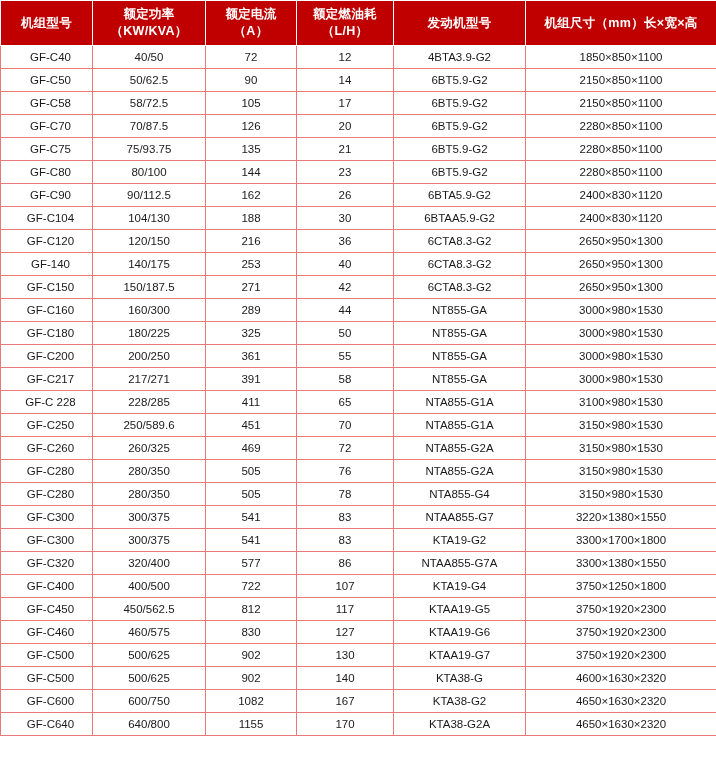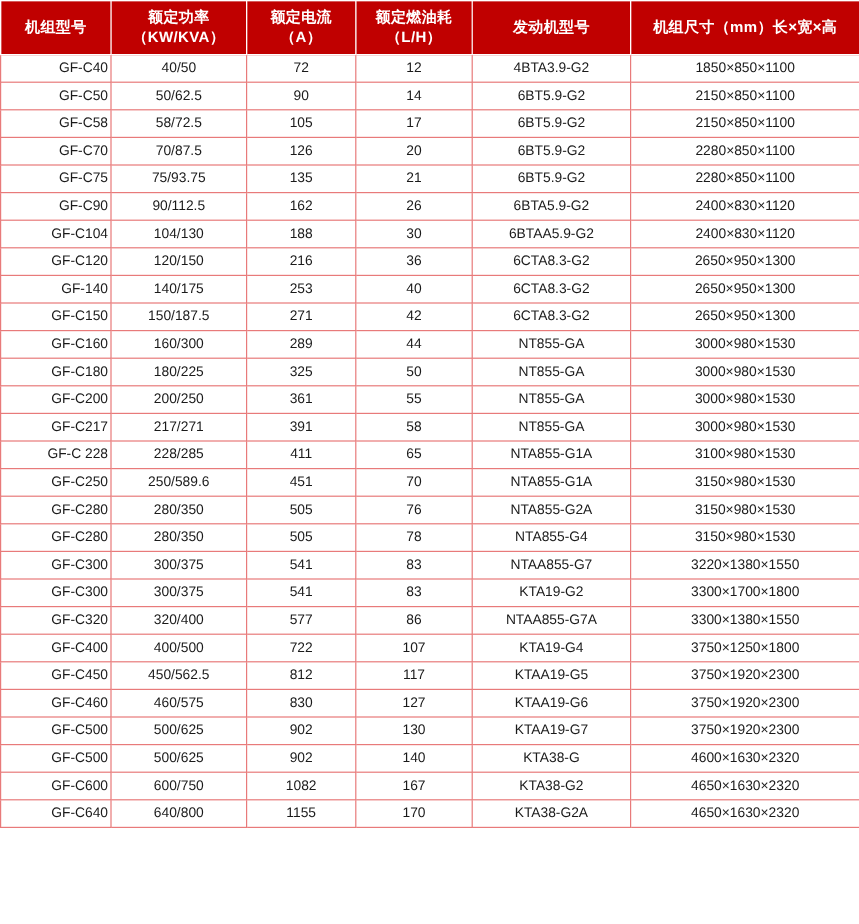--- a/index.html
+++ b/index.html
@@ -32,21 +32,21 @@
     font-size: 11.5px;
     color: #1a1a1a;
     text-align: center;
     padding: 3px 2px;
     border: 1px solid #e87a7a;
     height: 16px;
     white-space: nowrap;
     overflow: hidden;
   }
   table.spec td.model {
-    text-align: right;
+    text-align: center;
     padding-left: 10px;
   }
   col.c0 { width: 92px; }
   col.c1 { width: 113px; }
   col.c2 { width: 91px; }
   col.c3 { width: 97px; }
   col.c4 { width: 132px; }
   col.c5 { width: 191px; }
 </style>
 </head>
@@ -106,20 +106,28 @@
       </tr>
       <tr>
         <td class="model">GF-C75</td>
         <td>75/93.75</td>
         <td>135</td>
         <td>21</td>
         <td>6BT5.9-G2</td>
         <td>2280×850×1100</td>
       </tr>
       <tr>
+        <td class="model">GF-C80</td>
+        <td>80/100</td>
+        <td>144</td>
+        <td>23</td>
+        <td>6BT5.9-G2</td>
+        <td>2280×850×1100</td>
+      </tr>
+      <tr>
         <td class="model">GF-C90</td>
         <td>90/112.5</td>
         <td>162</td>
         <td>26</td>
         <td>6BTA5.9-G2</td>
         <td>2400×830×1120</td>
       </tr>
       <tr>
         <td class="model">GF-C104</td>
         <td>104/130</td>
@@ -194,20 +202,28 @@
       </tr>
       <tr>
         <td class="model">GF-C250</td>
         <td>250/589.6</td>
         <td>451</td>
         <td>70</td>
         <td>NTA855-G1A</td>
         <td>3150×980×1530</td>
       </tr>
       <tr>
+        <td class="model">GF-C260</td>
+        <td>260/325</td>
+        <td>469</td>
+        <td>72</td>
+        <td>NTA855-G2A</td>
+        <td>3150×980×1530</td>
+      </tr>
+      <tr>
         <td class="model">GF-C280</td>
         <td>280/350</td>
         <td>505</td>
         <td>76</td>
         <td>NTA855-G2A</td>
         <td>3150×980×1530</td>
       </tr>
       <tr>
         <td class="model">GF-C280</td>
         <td>280/350</td>

